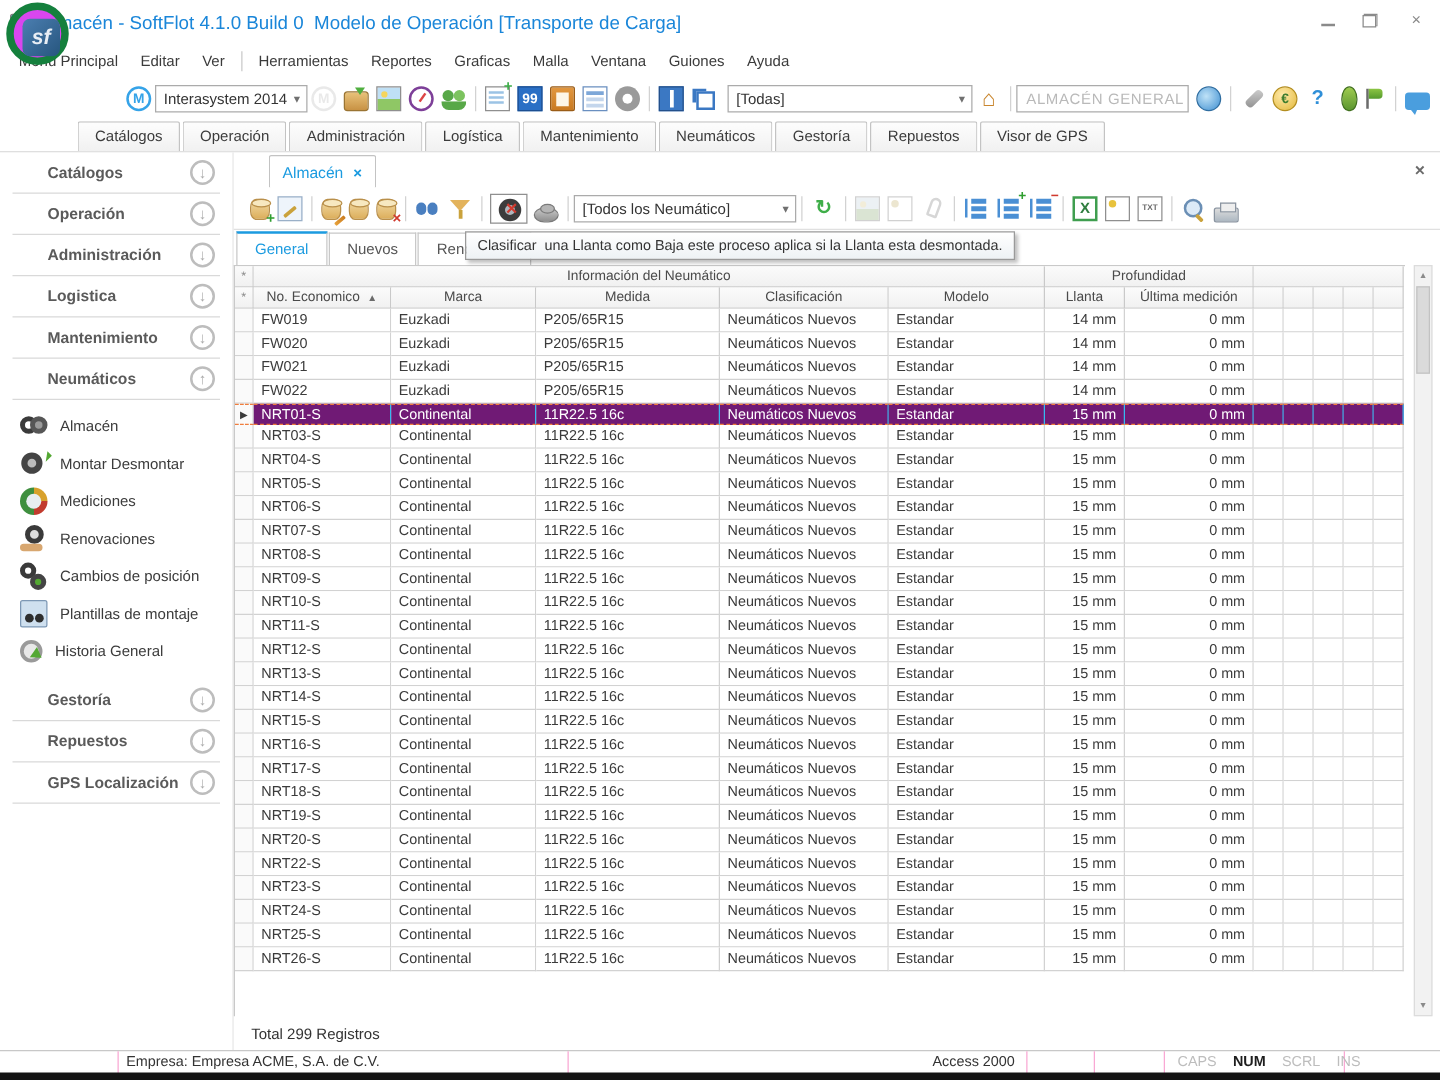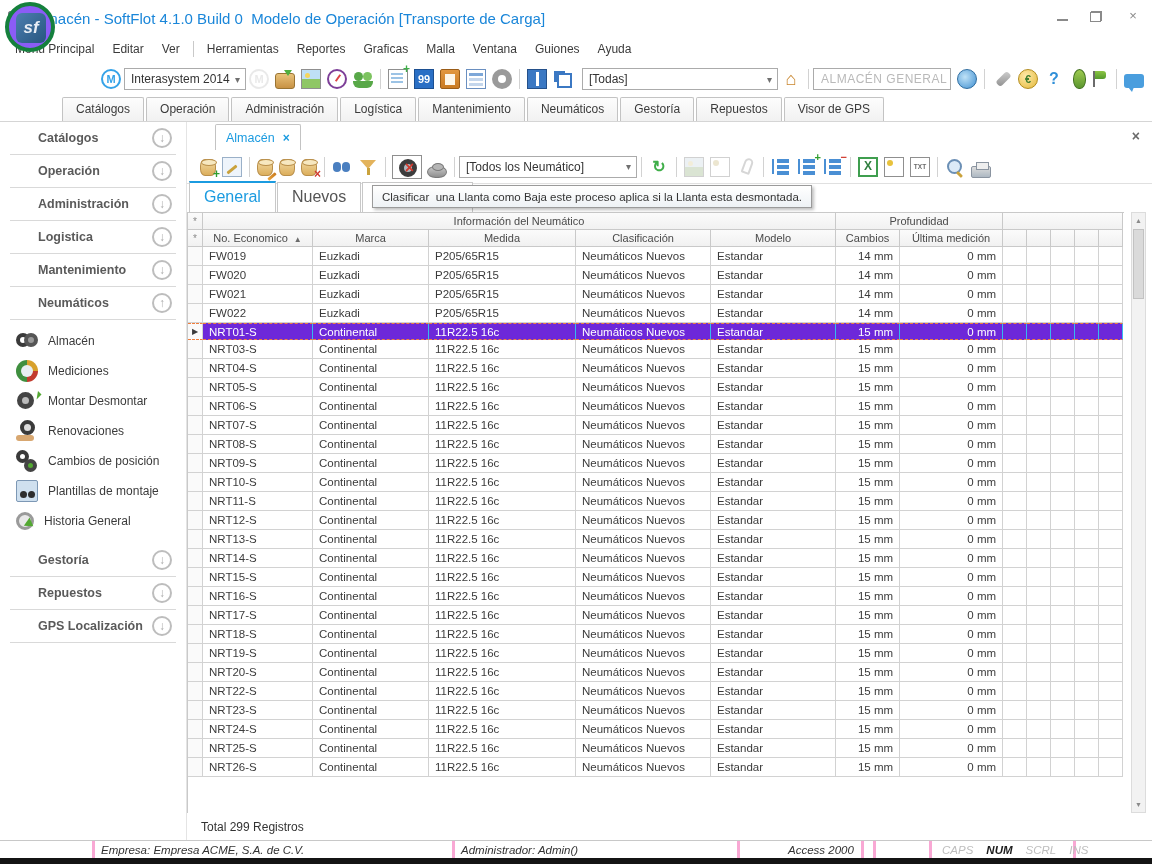--- a/index.html
+++ b/index.html
@@ -17,21 +17,21 @@
   .wc-restore::before { content:""; position:absolute; right:0; top:0; width:9px; height:8px; border:1.5px solid #8a8a8a; }
   .wc-restore::after { content:""; position:absolute; left:0; bottom:0; width:9px; height:8px; border:1.5px solid #8a8a8a; background:#fff; }
 
   
   #menubar { position:absolute; left:0; top:36px; width:1152px; height:26px; display:flex; align-items:center; padding-left:6px; }
   .menu-item { font-size:12px; color:#3b3b3b; padding:4px 9px; white-space:nowrap; }
   .menu-sep { width:1px; height:16px; background:#c9c9c9; margin:0 4px; }
 
   
   #toolbar { position:absolute; left:0; top:62px; width:1152px; height:34px; display:flex; align-items:center; padding-left:98px; }
-  #logo { position:absolute; left:5px; top:2px; width:50px; height:50px; border-radius:50%; background:#8b5cf6; border:4px solid #15803d; z-index:30; }
+  #logo { position:absolute; left:5px; top:2px; width:50px; height:50px; border-radius:50%; background:#d946ef; border:6px solid #15803d; z-index:30; }
   #logo .sf { position:absolute; left:7px; top:7px; width:30px; height:30px; border-radius:6px; background:linear-gradient(135deg,#4b7eb0,#27567f); color:#e8eef5; font-size:17px; font-style:italic; font-weight:bold; text-align:center; line-height:30px; }
   .tb-sep { width:1px; height:20px; background:#d2d2d2; margin:0 4px; flex:none; }
   .ic { width:20px; height:20px; margin:0 3px; position:relative; flex:none; display:inline-block; }
   .combo { height:22px; border:1px solid #ababab; background:#fff; display:flex; align-items:center; font-size:12px; color:#333; padding-left:6px; position:relative; flex:none; }
   .combo .arrow { position:absolute; right:5px; color:#707070; font-size:10px; }
   .tb-input { height:22px; border:1px solid #ababab; background:#fff; font-size:12px; color:#b9b9b9; padding-left:7px; display:flex; align-items:center; letter-spacing:.5px; flex:none; }
 
   .ic-circle-m { border-radius:50%; border:2px solid #35a3e8; color:#35a3e8; font-weight:bold; font-size:11px; text-align:center; line-height:17px; }
   .ic-circle-m.dis { border-color:#c9c9c9; color:#c9c9c9; }
   .ic-box { background:linear-gradient(#e8c27a,#c89244); border:1px solid #9a7433; border-radius:3px; top:2px; height:16px; }
@@ -133,47 +133,47 @@
   .ic-excel { background:#fff; border:2px solid #3f9e4f; color:#2f7e3f; font-weight:bold; font-size:12px; text-align:center; line-height:15px; }
   .ic-note { background:#fff; border:1px solid #8f8f8f; }
   .ic-note::after { content:""; position:absolute; left:2px; top:2px; width:6px; height:6px; border-radius:50%; background:#e8c23c; }
   .ic-txt { background:#fff; border:1px solid #8f8f8f; color:#6b6b6b; font-size:6.5px; font-weight:bold; text-align:center; line-height:18px; }
   .ic-zoom::before { content:""; position:absolute; left:2px; top:2px; width:11px; height:11px; border-radius:50%; border:2px solid #6b8fb5; background:#dceaf7; }
   .ic-zoom::after { content:""; position:absolute; right:2px; bottom:1px; width:7px; height:3px; background:#caa23c; transform:rotate(45deg); border-radius:1px; }
   .ic-print { background:linear-gradient(#dcdcdc,#adb8c2); border:1px solid #8a94a0; height:12px; top:5px; border-radius:2px; }
   .ic-print::before { content:""; position:absolute; left:4px; top:-5px; width:11px; height:6px; background:#eee; border:1px solid #8a94a0; }
 
   #subtab-row { position:relative; height:28px; display:flex; align-items:flex-end; padding-left:2px; }
-  .subtab { font-size:16px; padding:5px 14px 6px; border:1px solid #c8c8c8; border-bottom:none; margin-right:1px; color:#555; background:#fff; position:relative; }
+  .subtab { font-size:12px; padding:5px 14px 6px; border:1px solid #c8c8c8; border-bottom:none; margin-right:1px; color:#555; background:#fff; position:relative; }
   .subtab.active { color:#1b9be0; border-top:2px solid #1b9be0; }
   #tooltip { position:absolute; left:185px; top:63px; height:23px; background:linear-gradient(#ffffff,#eef2f5); border:1px solid #9a9a9a; box-shadow:2px 2px 3px rgba(0,0,0,.25); font-size:11.5px; color:#333; display:flex; align-items:center; padding:0 9px; white-space:pre; z-index:40; }
 
   
   #grid-wrap { position:absolute; left:0; top:90px; width:937px; height:601px; overflow:hidden; border-top:1px solid #c9c9c9; border-left:1px solid #c9c9c9; }
   table { border-collapse:separate; border-spacing:0; table-layout:fixed; width:935px; font-size:11.5px; color:#3b3b3b; }
   th, td { border-right:1px solid #d2d2d2; border-bottom:1px solid #d2d2d2; overflow:hidden; white-space:nowrap; }
   thead th { background:linear-gradient(#fbfbfb,#f1f1f1); font-weight:normal; color:#4a4a4a; font-size:11px; height:17px; text-align:center; border-color:#c9c9c9; }
   td { height:19px; padding:0 6px; background:#fff; }
   td.ind { background:#fafafa; padding:0; text-align:center; color:#3b3b3b; font-size:8px; }
   th.ind { color:#8a8a8a; font-size:10px; }
   td.num { text-align:right; }
-  tr.selected td { background:#6d28d9; color:#fff; border-right-color:#36b9ef; border-top:1px dashed #f07d3c; border-bottom:1px dashed #f07d3c; height:17px; }
+  tr.selected td { background:#701a75; color:#fff; border-right-color:#36b9ef; border-top:1px dashed #f07d3c; border-bottom:1px dashed #f07d3c; height:17px; }
   tr.selected td.ind { background:#fafafa; color:#3b3b3b; border-right-color:#d2d2d2; }
   .sort { font-size:8px; color:#6b6b6b; margin-left:6px; }
 
   #vscroll { position:absolute; left:944px; top:90px; width:15px; height:601px; background:#f2f2f2; border:1px solid #dcdcdc; }
   #vscroll .sa { position:absolute; left:0; width:13px; height:15px; color:#8a8a8a; font-size:7px; text-align:center; line-height:15px; }
   #vscroll .sa.up { top:0; } #vscroll .sa.dn { bottom:0; }
   #vscroll .thumb { position:absolute; left:1px; top:16px; width:11px; height:70px; background:#dadada; border:1px solid #c2c2c2; }
 
   #total-label { position:absolute; left:14px; top:698px; font-size:12px; color:#333; }
 
   
   #statusbar { position:absolute; left:0; top:840px; width:1152px; height:18px; border-top:1px solid #c8c8c8; font-size:11.5px; color:#333; background:#fff; }
-  .ss { position:absolute; top:0; height:18px; display:flex; align-items:center; padding-left:6px; border-right:3px solid #f9a8d4;font-style:italic; }
+  .ss { position:absolute; top:0; height:18px; display:flex; align-items:center; padding-left:6px; border-right:1px solid #f9a8d4; }
   .keys { display:flex; gap:13px; padding-left:10px; }
   .key { color:#bdbdbd; } .key.on { color:#1e1e1e; font-weight:bold; }
   #taskbar-strip { position:absolute; left:0; top:858px; width:1152px; height:6px; background:#141414; }
 </style>
 </head>
 <body>
 
 <div id="app">
 
   <div id="titlebar">
@@ -282,26 +282,26 @@
           <div class="lbl">Neumáticos</div>
           <div class="circ">↑</div>
         </div>
       </div>
     <div class="sb-items" id="sb-items">
         <div class="sb-item">
           <span class="si si-tires"></span>
           <span class="lbl">Almacén</span>
         </div>
         <div class="sb-item">
+          <span class="si si-tirearrow"></span>
+          <span class="lbl">Montar Desmontar</span>
+        </div>
+        <div class="sb-item">
           <span class="si si-gauge"></span>
           <span class="lbl">Mediciones</span>
-        </div>
-        <div class="sb-item">
-          <span class="si si-tirearrow"></span>
-          <span class="lbl">Montar Desmontar</span>
         </div>
         <div class="sb-item">
           <span class="si si-renew"></span>
           <span class="lbl">Renovaciones</span>
         </div>
         <div class="sb-item">
           <span class="si si-swap"></span>
           <span class="lbl">Cambios de posición</span>
         </div>
         <div class="sb-item">
@@ -421,21 +421,21 @@
             <th colspan="2">Profundidad</th>
             <th colspan="5"></th>
           </tr>
           <tr id="col-header-row">
             <th class="ind">*</th>
           <th><span>No. Economico</span><span class="sort">▲</span></th>
               <th><span>Marca</span></th>
               <th><span>Medida</span></th>
               <th><span>Clasificación</span></th>
               <th><span>Modelo</span></th>
-              <th><span>Cambios</span></th>
+              <th><span>Llanta</span></th>
               <th><span>Última medición</span></th>
               <th></th>
               <th></th>
               <th></th>
               <th></th>
               <th></th>
             </tr>
         </thead>
         <tbody id="grid-body">
             <tr>
@@ -867,22 +867,21 @@
       <div class="thumb"></div>
       <div class="sa dn">▼</div>
     </div>
 
     <div id="total-label">Total 299 Registros</div>
   </div>
 
   <div id="statusbar">
     <div class="ss" style="left:0; width:95px;"></div>
     <div class="ss" style="left:95px; width:360px;">Empresa: Empresa ACME, S.A. de C.V.</div>
-    <div class="ss" style="left:455px; width:285px;">Administrador: Admin()</div>
-    <div class="ss" style="left:782px; width:82px;">Access 2000</div>
+    <div class="ss" style="left:740px; width:82px;">Access 2000</div>
     <div class="ss" style="left:822px; width:54px;"></div>
     <div class="ss" style="left:876px; width:56px;"></div>
     <div class="ss keys" style="left:932px; width:144px;" id="keylocks">
         <span class="key">CAPS</span>
         <span class="key on">NUM</span>
         <span class="key">SCRL</span>
         <span class="key">INS</span>
       </div>
   </div>
   <div id="taskbar-strip"></div>

